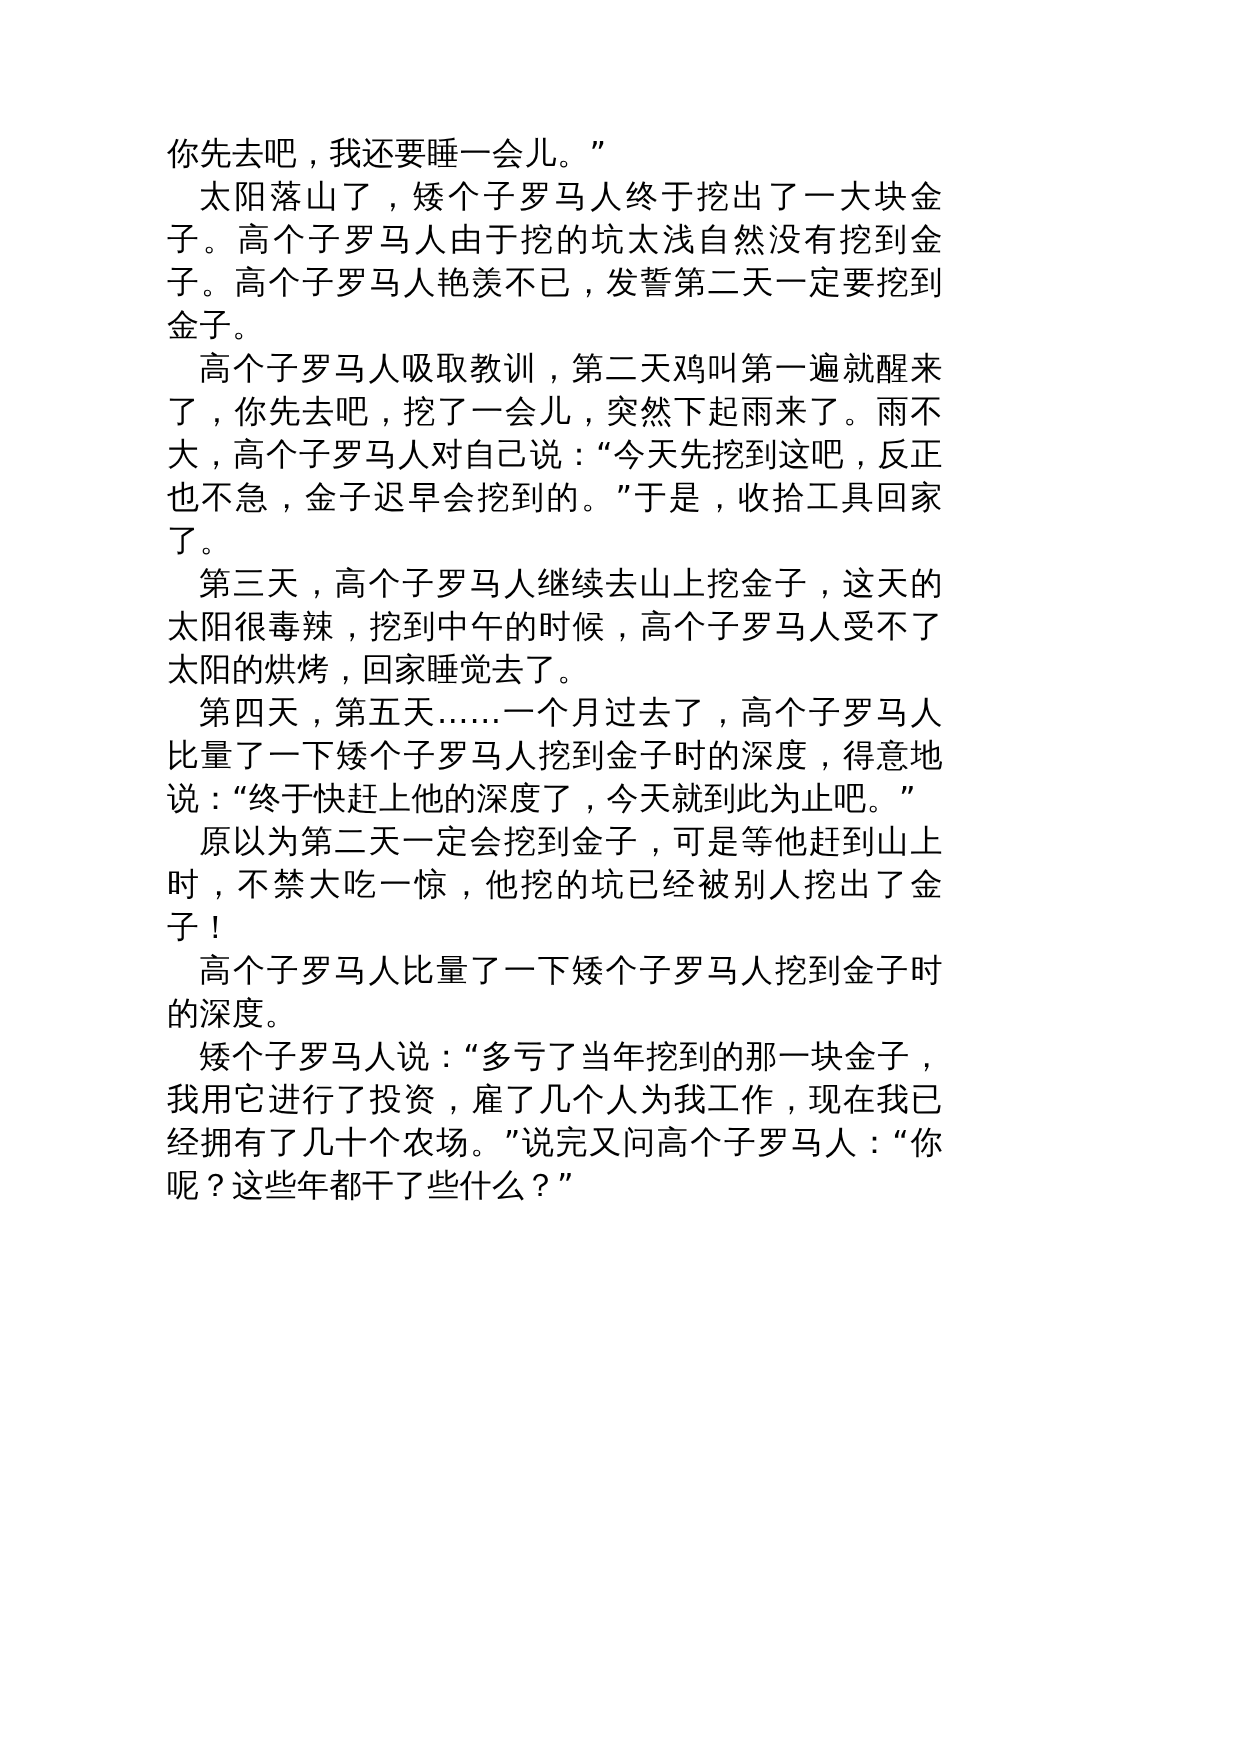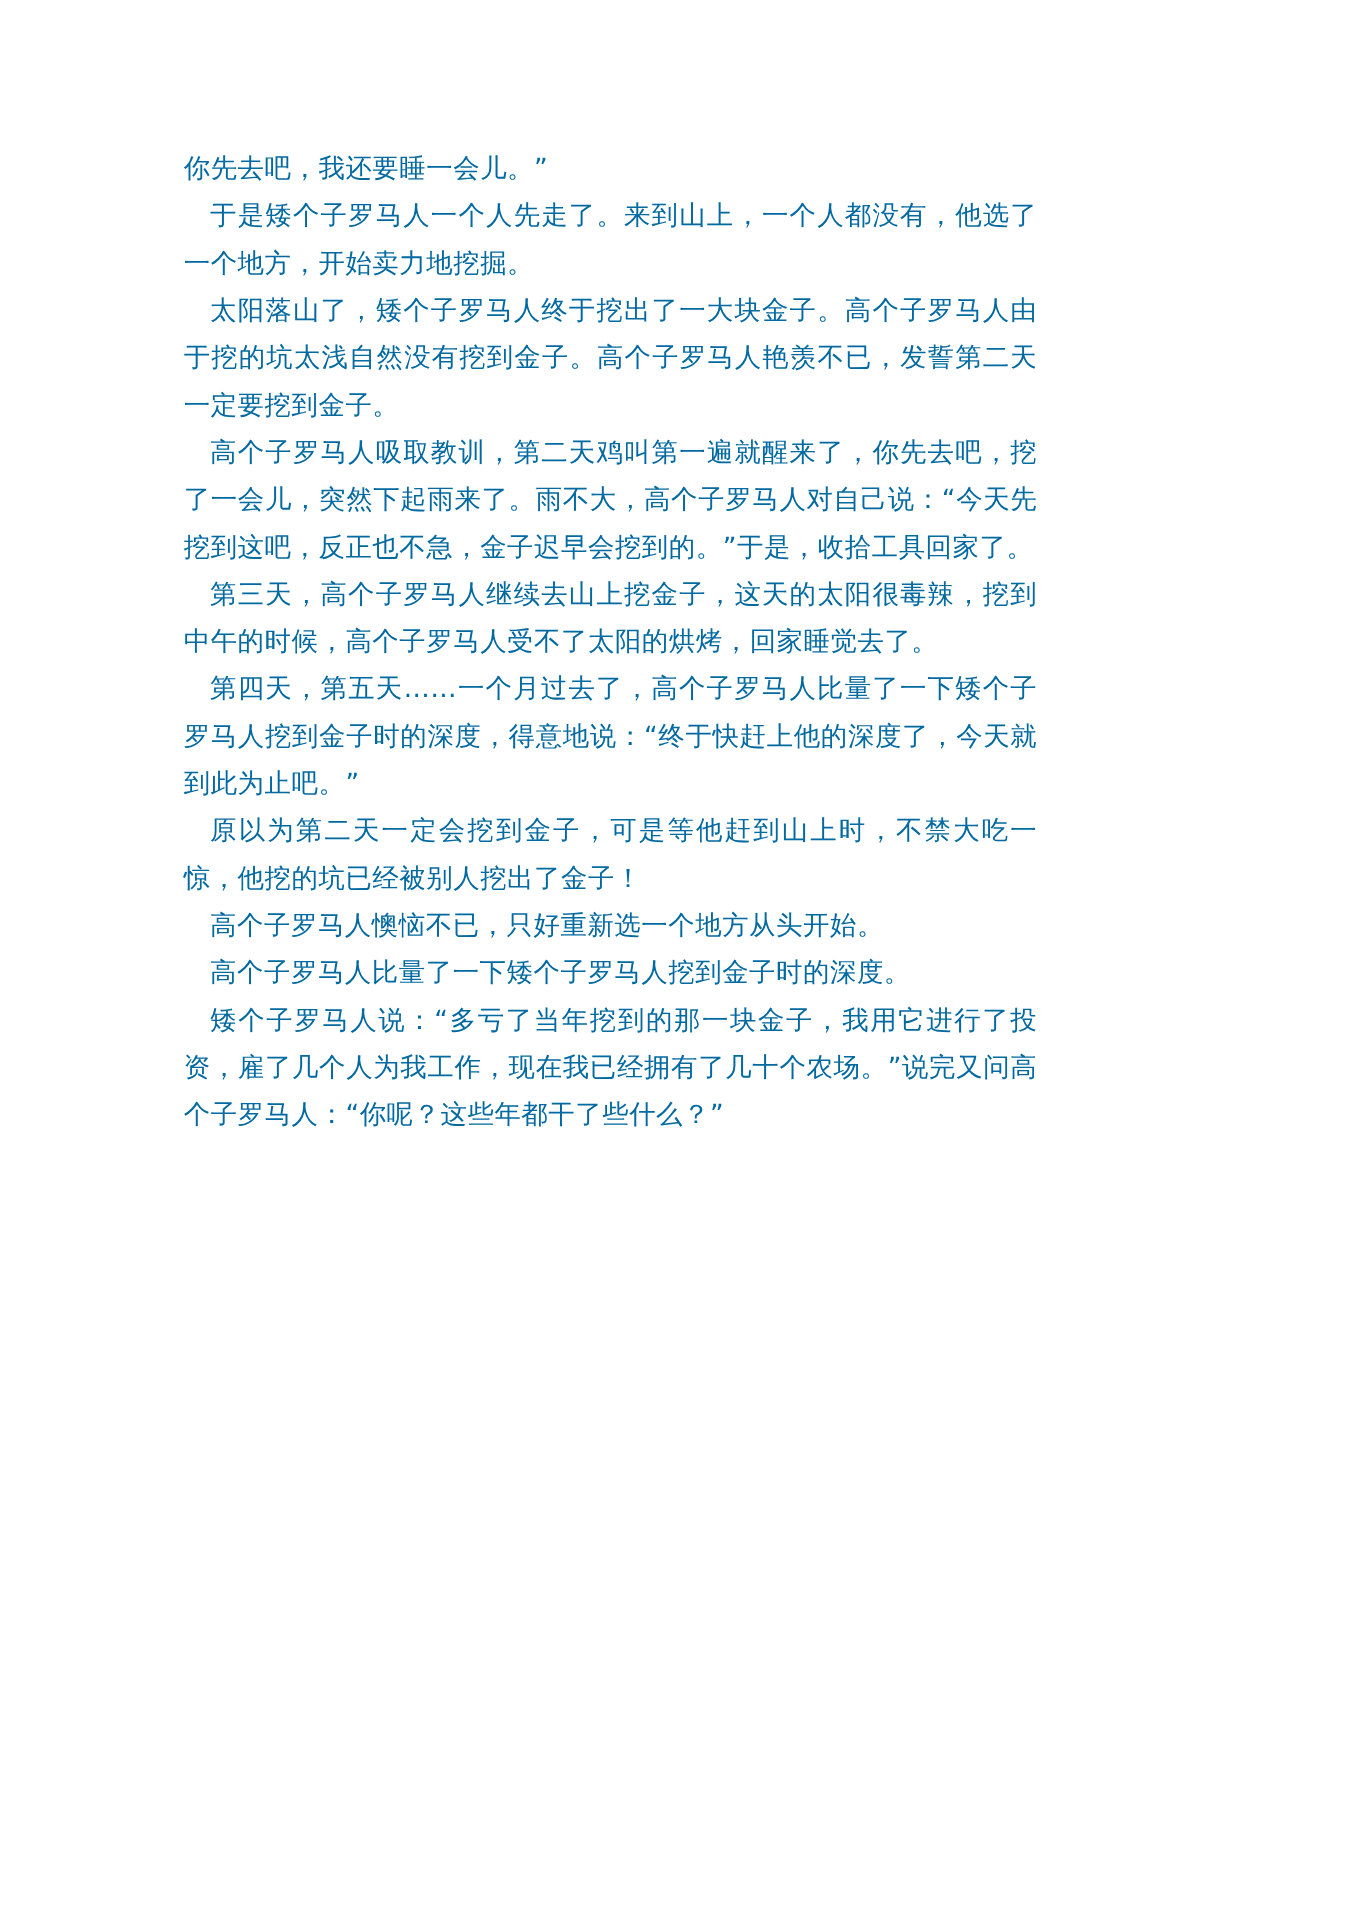--- a/index.html
+++ b/index.html
@@ -11,44 +11,42 @@
       width: 1241px;
       height: 1754px;
       position: relative;
       overflow: hidden;
     }
     .page {
       position: absolute;
       left: 167px;
       top: 132px;
       width: 776px;
-      color: #0369a1;
+      color: #000000;
       font-family: "DejaVu Sans", "Liberation Sans", sans-serif;
-      font-size: 24px;
+      font-size: 32px;
       line-height: 43px;
       letter-spacing: 0.5px;
     }
     .para {
       margin: 0;
       padding: 0;
       text-indent: 1em;
       text-align: justify;
       word-break: break-all;
     }
     .para.no-indent {
       text-indent: 0;
     }
   </style>
 </head>
 <body>
 
 <div class="page">
   <p class="para no-indent">你先去吧，我还要睡一会儿。”</p>
-  <p class="para">于是矮个子罗马人一个人先走了。来到山上，一个人都没有，他选了一个地方，开始卖力地挖掘。</p>
   <p class="para">太阳落山了，矮个子罗马人终于挖出了一大块金子。高个子罗马人由于挖的坑太浅自然没有挖到金子。高个子罗马人艳羡不已，发誓第二天一定要挖到金子。</p>
   <p class="para">高个子罗马人吸取教训，第二天鸡叫第一遍就醒来了，你先去吧，挖了一会儿，突然下起雨来了。雨不大，高个子罗马人对自己说：“今天先挖到这吧，反正也不急，金子迟早会挖到的。”于是，收拾工具回家了。</p>
   <p class="para">第三天，高个子罗马人继续去山上挖金子，这天的太阳很毒辣，挖到中午的时候，高个子罗马人受不了太阳的烘烤，回家睡觉去了。</p>
   <p class="para">第四天，第五天……一个月过去了，高个子罗马人比量了一下矮个子罗马人挖到金子时的深度，得意地说：“终于快赶上他的深度了，今天就到此为止吧。”</p>
   <p class="para">原以为第二天一定会挖到金子，可是等他赶到山上时，不禁大吃一惊，他挖的坑已经被别人挖出了金子！</p>
-  <p class="para">高个子罗马人懊恼不已，只好重新选一个地方从头开始。</p>
   <p class="para">高个子罗马人比量了一下矮个子罗马人挖到金子时的深度。</p>
   <p class="para">矮个子罗马人说：“多亏了当年挖到的那一块金子，我用它进行了投资，雇了几个人为我工作，现在我已经拥有了几十个农场。”说完又问高个子罗马人：“你呢？这些年都干了些什么？”</p>
 </div>
 
 </body></html>

